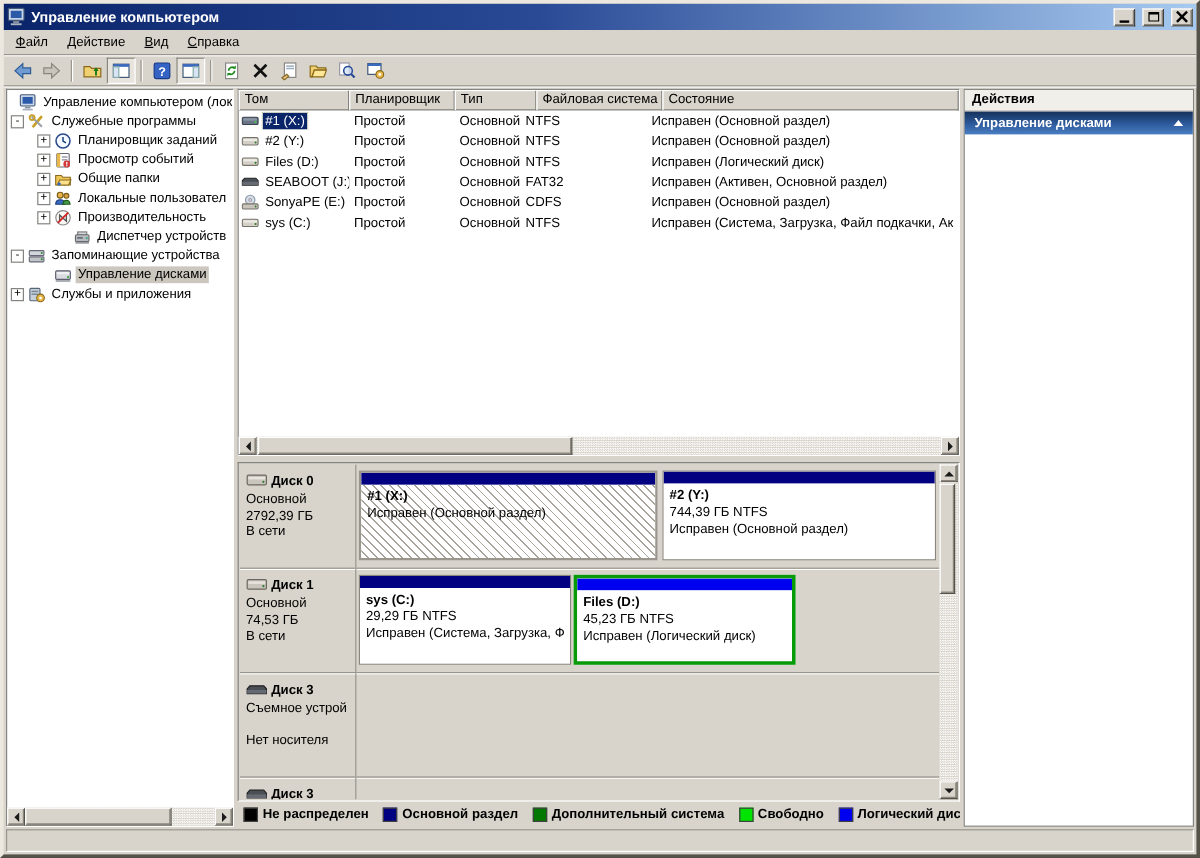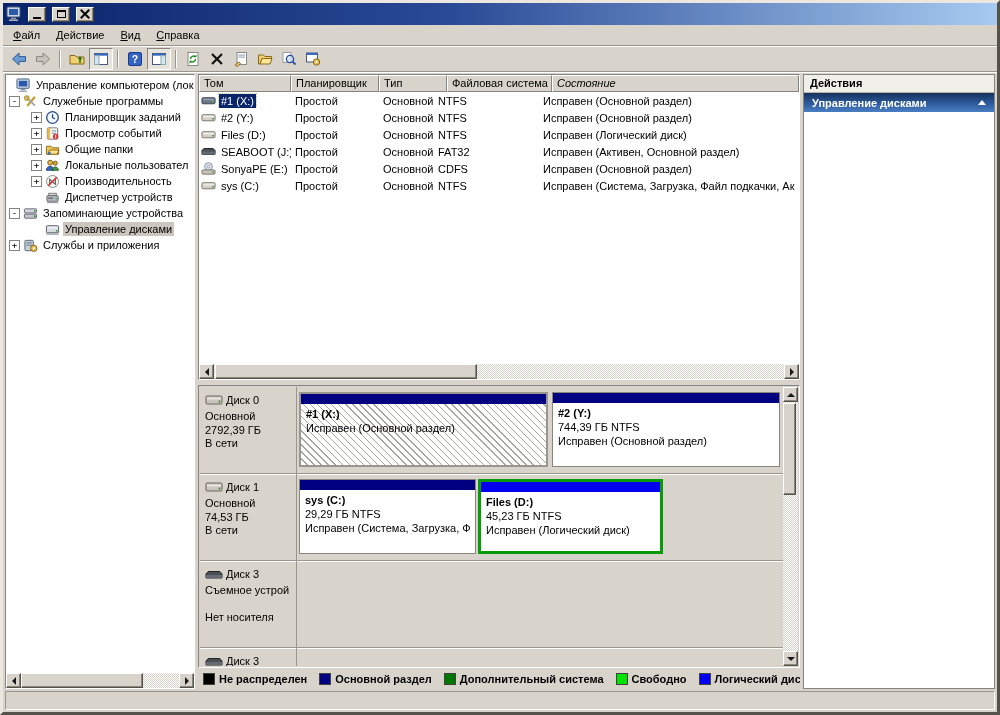--- a/index.html
+++ b/index.html
@@ -47,35 +47,35 @@
   .tri{width:0;height:0;}
   .tri-left{border-top:4px solid transparent;border-bottom:4px solid transparent;border-right:4px solid #1a1a1a;}
   .tri-right{border-top:4px solid transparent;border-bottom:4px solid transparent;border-left:4px solid #1a1a1a;}
   .tri-up{border-left:4px solid transparent;border-right:4px solid transparent;border-bottom:4px solid #1a1a1a;}
   .tri-down{border-left:4px solid transparent;border-right:4px solid transparent;border-top:4px solid #1a1a1a;}
   
   .center-panel{flex:1;display:flex;flex-direction:column;min-width:0;}
   .list-box{height:306px;flex:none;background:#fff;display:flex;flex-direction:column;}
   .list-header{display:flex;height:17px;flex:none;font-size:11px;}
   .col-h{flex:none;padding:1px 4px;background:#d8d4cb;border:1px solid;border-color:#fff #848480 #848480 #fff;white-space:nowrap;overflow:hidden;}
-  .col-h.last{flex:1;font-style:italic;}
+  .col-h.last{flex:1;}
   .list-rows{flex:1;overflow:hidden;font-size:11px;}
   .lrow{display:flex;height:17px;align-items:center;}
   .lcell{flex:none;padding:0 4px;white-space:nowrap;overflow:hidden;}
   .lcell.name{display:flex;align-items:center;gap:3px;padding-left:2px;}
   .lcell.last{flex:1;}
   .vol-label{padding:1px 2px;white-space:nowrap;}
   .vol-label.sel{background:#0a246a;color:#fff;outline:1px dotted #c8c89a;}
   .splitter{height:5px;flex:none;}
   
   .disk-box{flex:1;background:#d8d4cb;position:relative;min-height:0;overflow:hidden;}
   .disk-rows{position:absolute;left:1px;top:1px;right:16px;bottom:1px;overflow:hidden;}
   .disk-row{height:87px;display:flex;border-bottom:1px solid #9a968e;box-shadow:0 1px 0 #fff;}
   .disk-label{width:97px;flex:none;padding:6px 3px 0 5px;font-size:11px;border-right:1px solid #9a968e;overflow:hidden;}
-  .disk-title{display:flex;align-items:center;gap:3px;font-weight:normal;margin-bottom:3px;white-space:nowrap;}
+  .disk-title{display:flex;align-items:flex-end;gap:3px;font-weight:bold;margin-bottom:3px;white-space:nowrap;}
   .disk-line{line-height:13.5px;height:13.5px;white-space:nowrap;overflow:hidden;}
   .disk-parts{flex:1;position:relative;overflow:hidden;}
   .part{position:absolute;top:5px;bottom:6px;background:#fff;border:1px solid #8a867e;display:flex;flex-direction:column;overflow:hidden;}
   .part.selected{border:2px solid #9a968e;}
   .part.logical{border:3px solid #089a08;}
   .part-bar{height:10px;flex:none;}
   .part-body{flex:1;padding:3px 5px;font-size:11px;line-height:14px;white-space:nowrap;overflow:hidden;background:#fff;}
   .part.selected .part-body{background-image:repeating-linear-gradient(45deg,rgba(0,0,0,0) 0 4px,#a8a49c 4px 5px);}
   .part-name{font-weight:bold;}
   
@@ -101,20 +101,21 @@
 
   <div class="titlebar">
     <span class="ic" style="width:16px;height:16px" id="title-icon">
         <svg viewBox="0 0 16 16">
           <rect x="1" y="1" width="13" height="10" rx="1" fill="#c8d4e8" stroke="#445a7a"></rect>
           <rect x="3" y="3" width="9" height="6" fill="#2a5aa8"></rect>
           <rect x="5" y="11.6" width="5" height="1.6" fill="#8a92a0"></rect>
           <rect x="3" y="13.4" width="9" height="1.6" fill="#aab2c0"></rect>
         </svg>
       </span>
+    <span class="title-text">Управление компьютером</span>
     <span class="win-btn">
         <span class="glyph-min"></span>
       </span>
       <span class="win-btn">
         <span class="glyph-max"></span>
       </span>
       <span class="win-btn">
         <span class="glyph-close"></span>
       </span>
   </div>
@@ -314,21 +315,21 @@
             <span class="expand">+</span>
             <span class="ic" style="width:15px;height:15px">
               <svg viewBox="0 0 16 16">
                 <circle cx="8" cy="8" r="6.4" fill="#f8f8f4" stroke="#888"></circle>
                 <path d="M5 11V5.5L11 11V5.5" stroke="#555" stroke-width="1.2" fill="none"></path>
                 <path d="M3.4 12.6L12.6 3.4" stroke="#d42222" stroke-width="1.6"></path>
               </svg>
             </span>
             <span class="tree-label">Производительность</span>
           </div>
-          <div class="tree-row" style="padding-left:25px">
+          <div class="tree-row" style="padding-left:41px">
             <span class="expand-spacer"></span>
             <span class="ic" style="width:15px;height:15px">
               <svg viewBox="0 0 16 16">
                 <rect x="4" y="3.5" width="8" height="3" fill="#d8dade" stroke="#777"></rect>
                 <rect x="2" y="6" width="12" height="6" rx="1" fill="#b8bcc2" stroke="#666"></rect>
                 <rect x="3.5" y="8" width="5" height="1.6" fill="#6a7078"></rect>
                 <circle cx="12" cy="9" r="1" fill="#44aa88"></circle>
                 <rect x="2" y="12.4" width="12" height="1.6" fill="#989ca2"></rect>
               </svg>
             </span>

